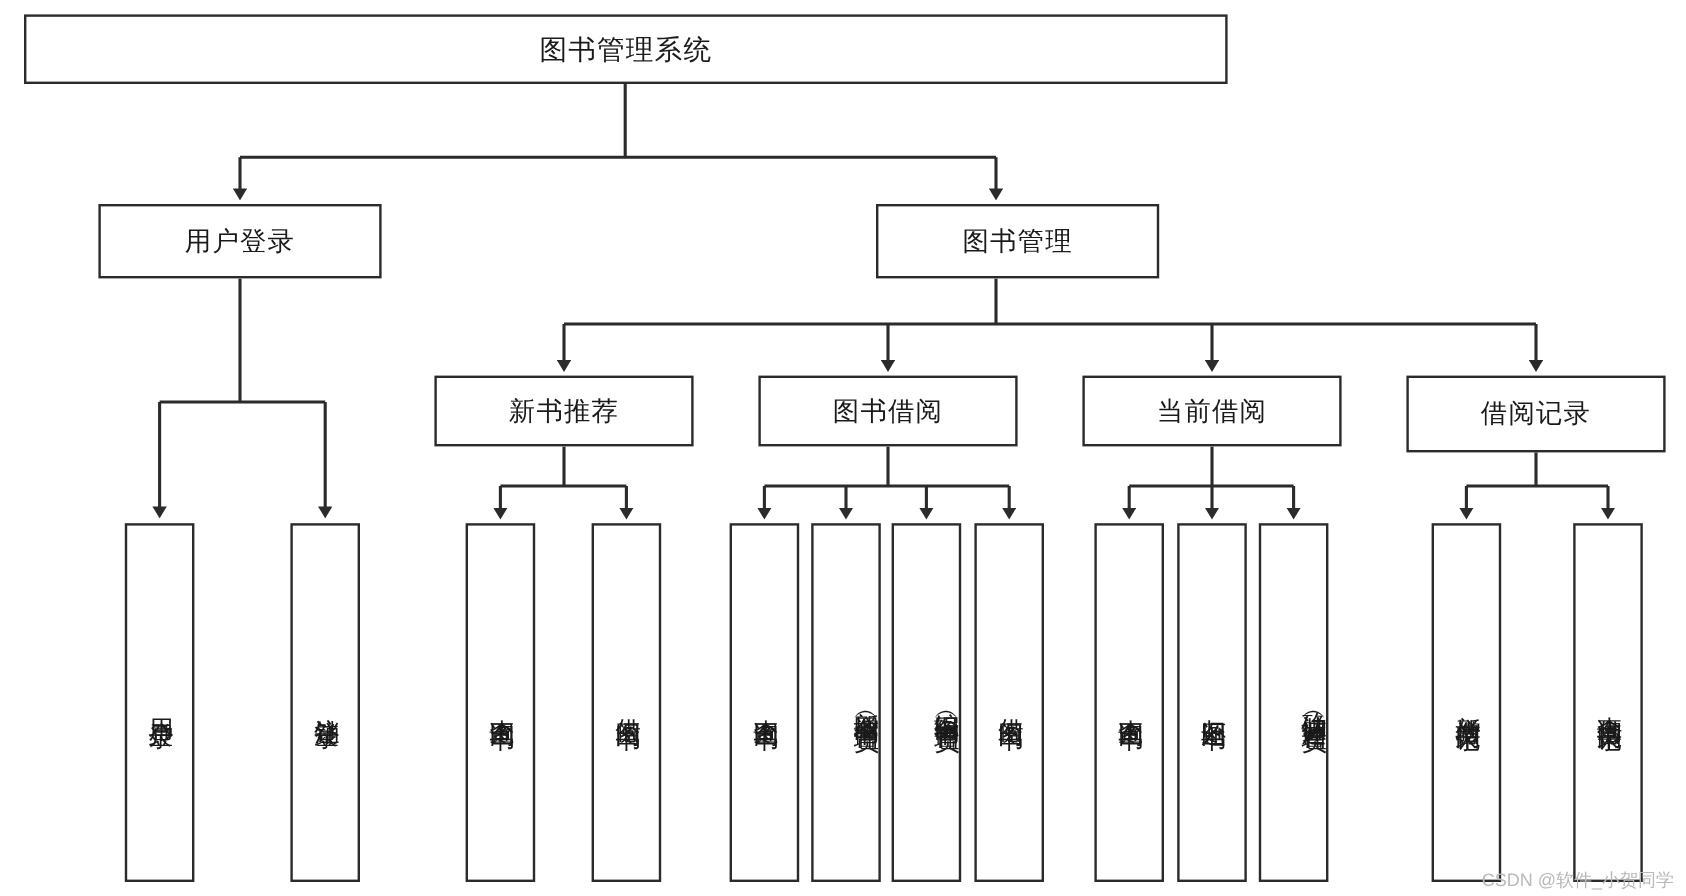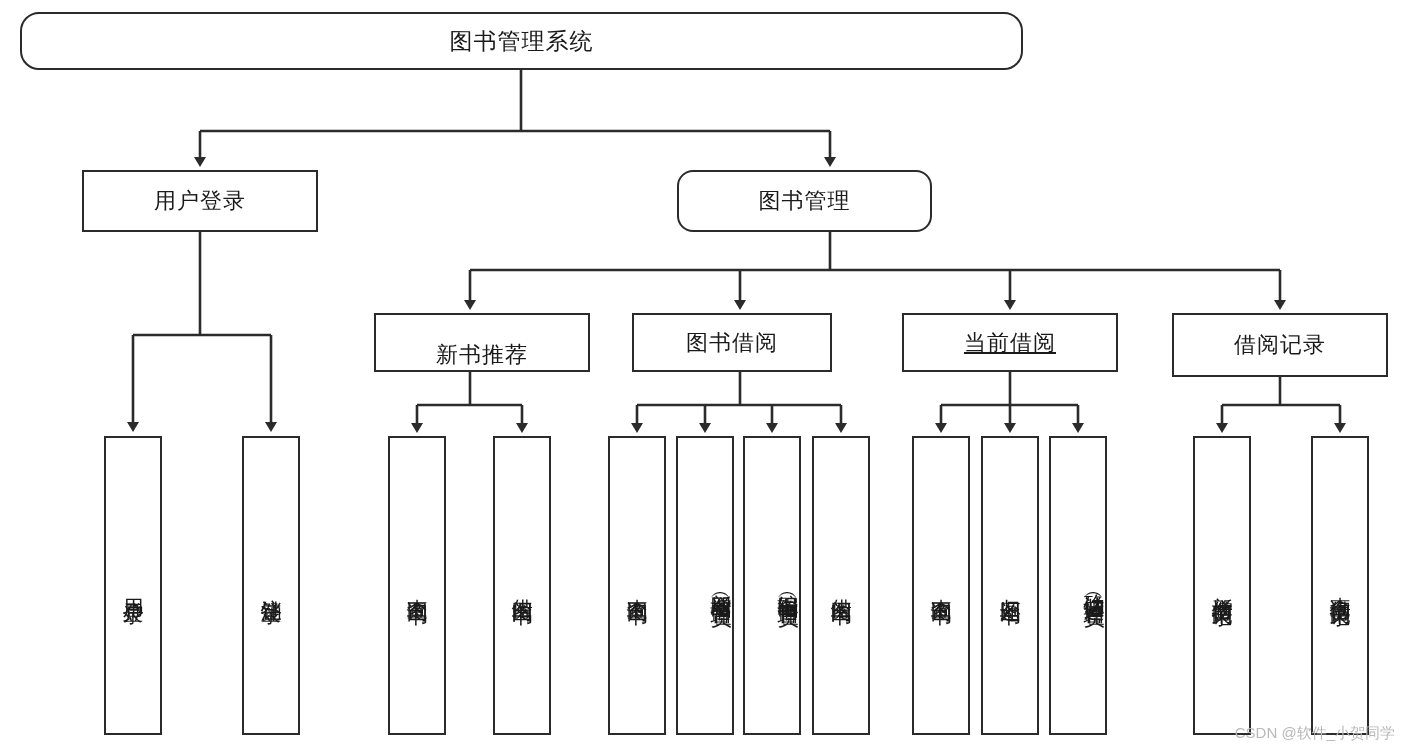--- a/index.html
+++ b/index.html
@@ -35,21 +35,20 @@
     justify-content: center;
     color: #1a1a1a;
     z-index: 2;
   }
   .node.h {
     font-size: 22px;
     letter-spacing: 1px;
   }
   .node.root {
     font-size: 23px;
-    border-radius: 19px;
   }
   .node.v {
     writing-mode: vertical-rl;
     text-orientation: upright;
   }
   .node.v .vtext {
     writing-mode: vertical-rl;
     text-orientation: upright;
     font-size: 21px;
     line-height: 1.08;
@@ -130,31 +129,31 @@
     </g>
   </svg>
 
   <div class="node h root" style="left:20px; top:12px; width:1003px; height:58px;">
     <span>图书管理系统</span>
   </div>
 
   <div class="node h" style="left:82px; top:170px; width:236px; height:62px;">
     <span>用户登录</span>
   </div>
-  <div class="node h" style="left:677px; top:170px; width:255px; height:62px;border-radius:16px;">
+  <div class="node h" style="left:730px; top:170px; width:236px; height:62px;">
     <span>图书管理</span>
   </div>
 
-  <div class="node h" style="left:374px; top:313px; width:216px; height:59px;align-items:flex-end;">
+  <div class="node h" style="left:362px; top:313px; width:216px; height:59px;">
     <span>新书推荐</span>
   </div>
-  <div class="node h" style="left:632px; top:313px; width:200px; height:59px;">
+  <div class="node h" style="left:632px; top:313px; width:216px; height:59px;">
     <span>图书借阅</span>
   </div>
-  <div class="node h" style="left:902px; top:313px; width:216px; height:59px;text-decoration:underline;">
+  <div class="node h" style="left:902px; top:313px; width:216px; height:59px;">
     <span>当前借阅</span>
   </div>
   <div class="node h" style="left:1172px; top:313px; width:216px; height:64px;">
     <span>借阅记录</span>
   </div>
 
   <div class="node v" style="left:104px; top:436px; width:58px; height:299px;">
     <span class="vtext">用户登录</span>
   </div>
   <div class="node v" style="left:242px; top:436px; width:58px; height:299px;">

